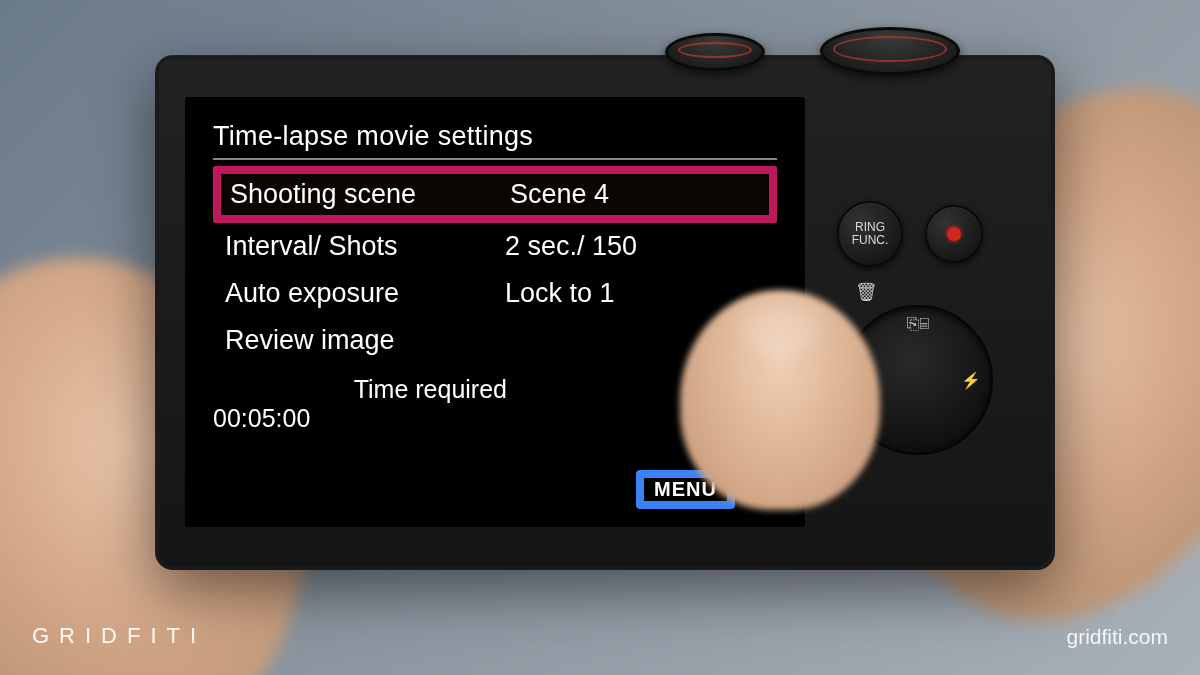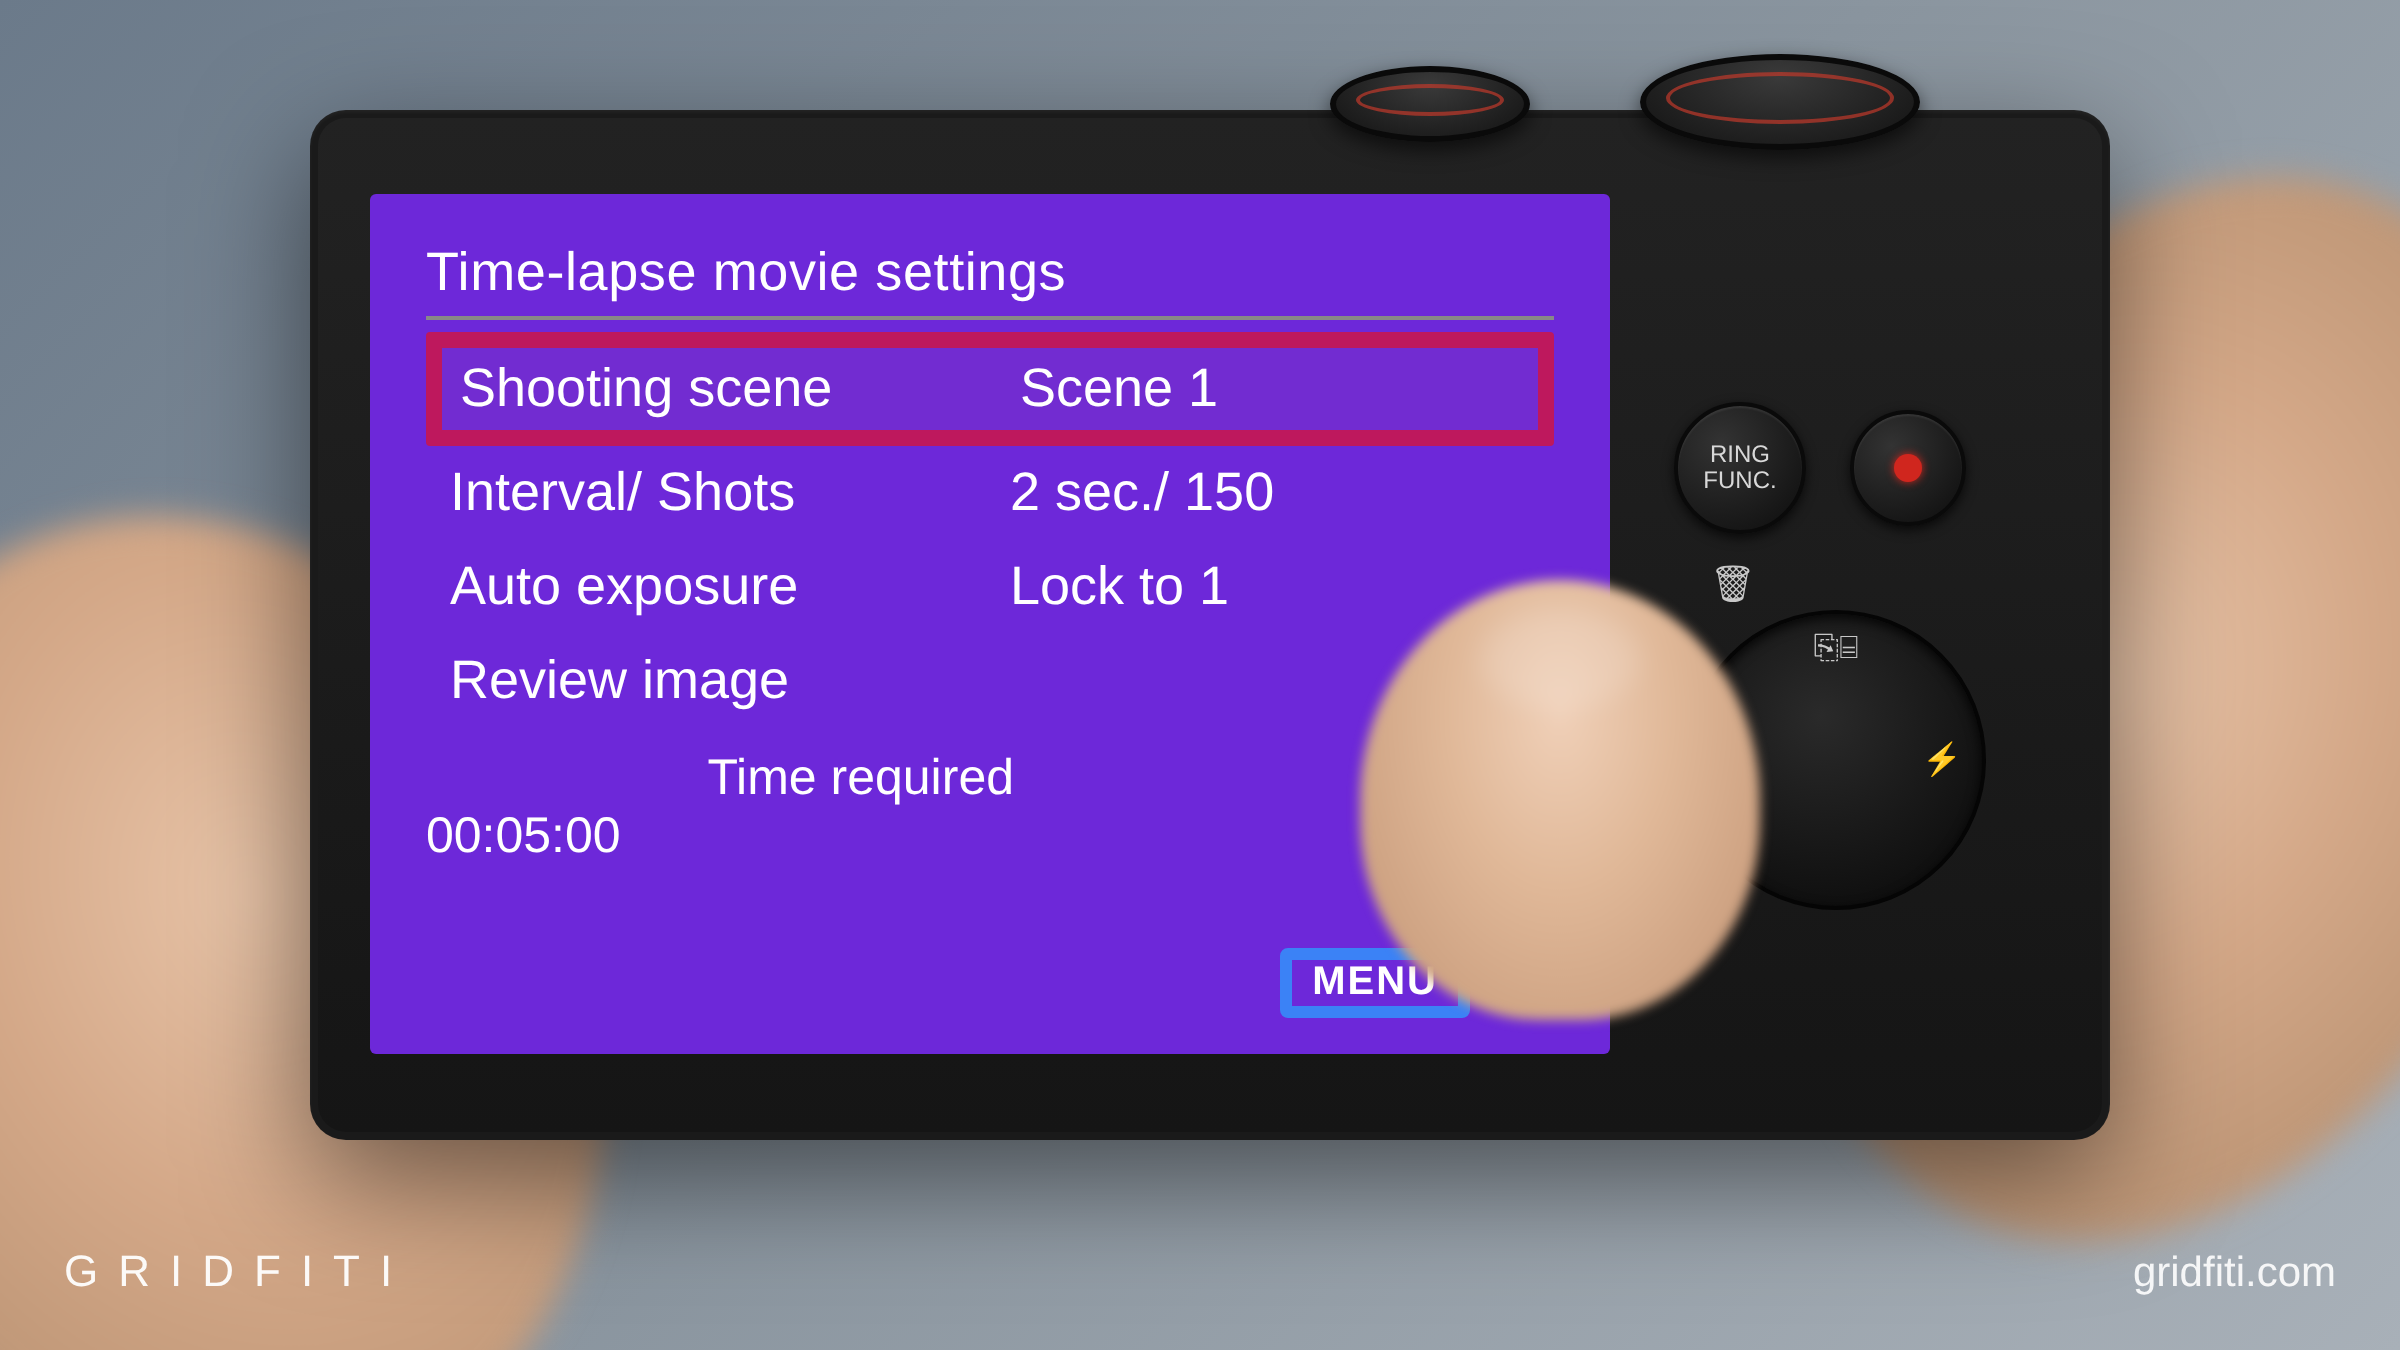--- a/index.html
+++ b/index.html
@@ -97,21 +97,21 @@
       opacity: 0.7;
     }
 
     
     .lcd {
       position: absolute;
       left: 30px;
       top: 42px;
       width: 620px;
       height: 430px;
-      background: #6d28d9;
+      background: #000000;
       border-radius: 3px;
       padding: 24px 28px 18px 28px;
       color: #fff;
       z-index: 20;
     }
 
     .menu-title {
       font-size: 27px;
       font-weight: 500;
       padding-bottom: 6px;
@@ -150,21 +150,21 @@
 
     .menu-back {
       position: absolute;
       bottom: 18px;
       right: 28px;
       display: flex;
       align-items: center;
       gap: 8px;
     }
     .menu-pill {
-      border: 6px solid #3b82f6;
+      border: 8px solid #3b82f6;
       border-radius: 4px;
       padding: 0 10px;
       font-size: 20px;
       font-weight: bold;
       letter-spacing: 1px;
     }
     .back-arrow {
       width: 34px; height: 26px;
       position: relative;
     }
@@ -249,21 +249,21 @@
 <div class="camera">
   <div class="dial left-dial"></div>
   <div class="dial right-dial"></div>
 
   <div class="lcd">
     <div class="menu-title">Time-lapse movie settings</div>
 
     <div class="menu-rows">
       <div class="row selected">
         <span class="label">Shooting scene</span>
-        <span class="value">Scene 1</span>
+        <span class="value">Scene 4</span>
       </div>
       <div class="row">
         <span class="label">Interval/ Shots</span>
         <span class="value">2 sec./ 150</span>
       </div>
       <div class="row">
         <span class="label">Auto exposure</span>
         <span class="value">Lock to 1</span>
       </div>
       <div class="row">

